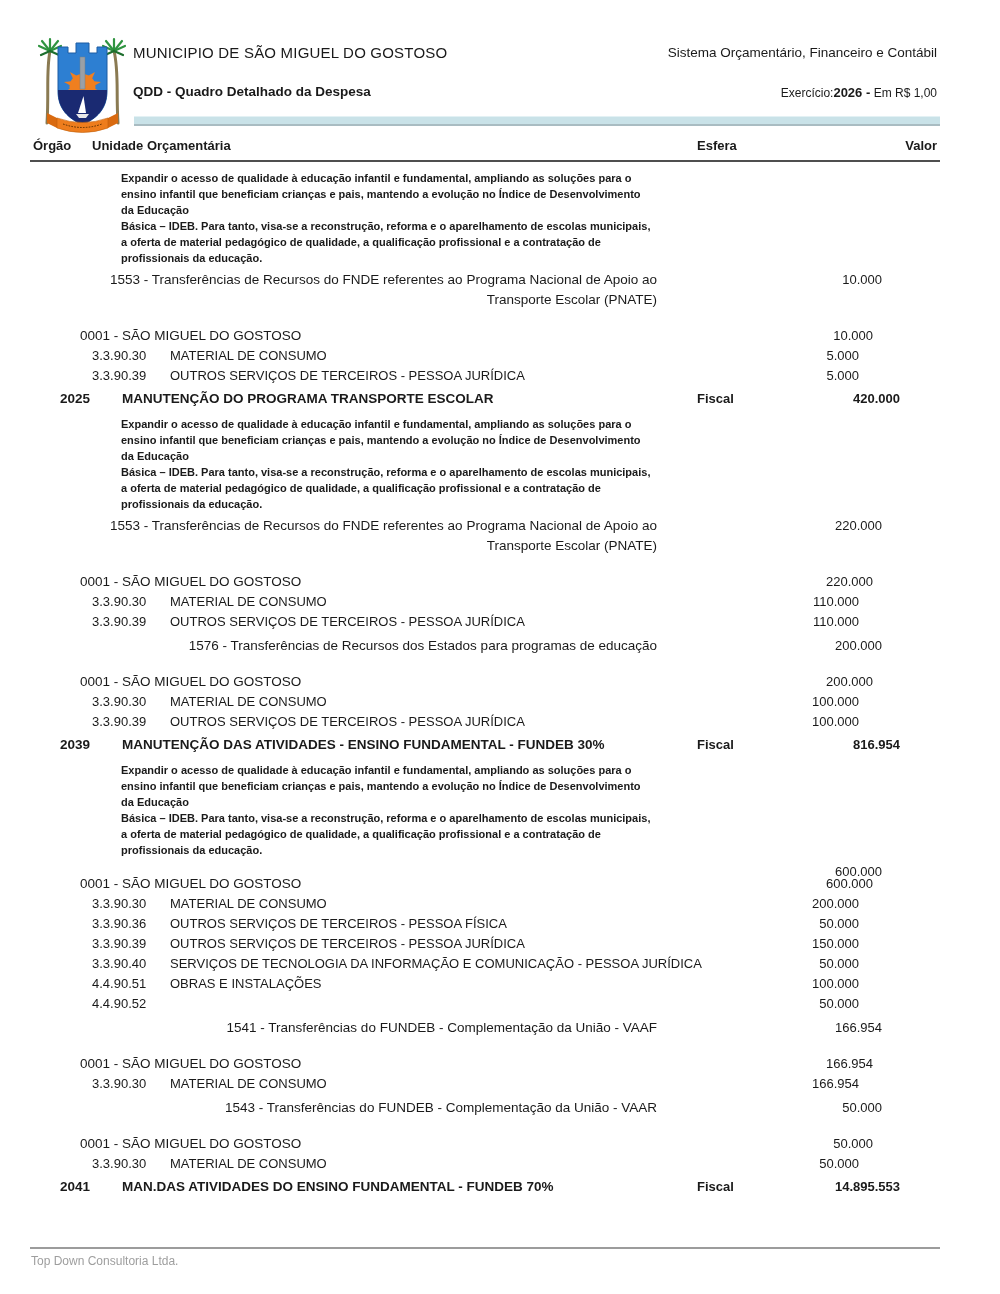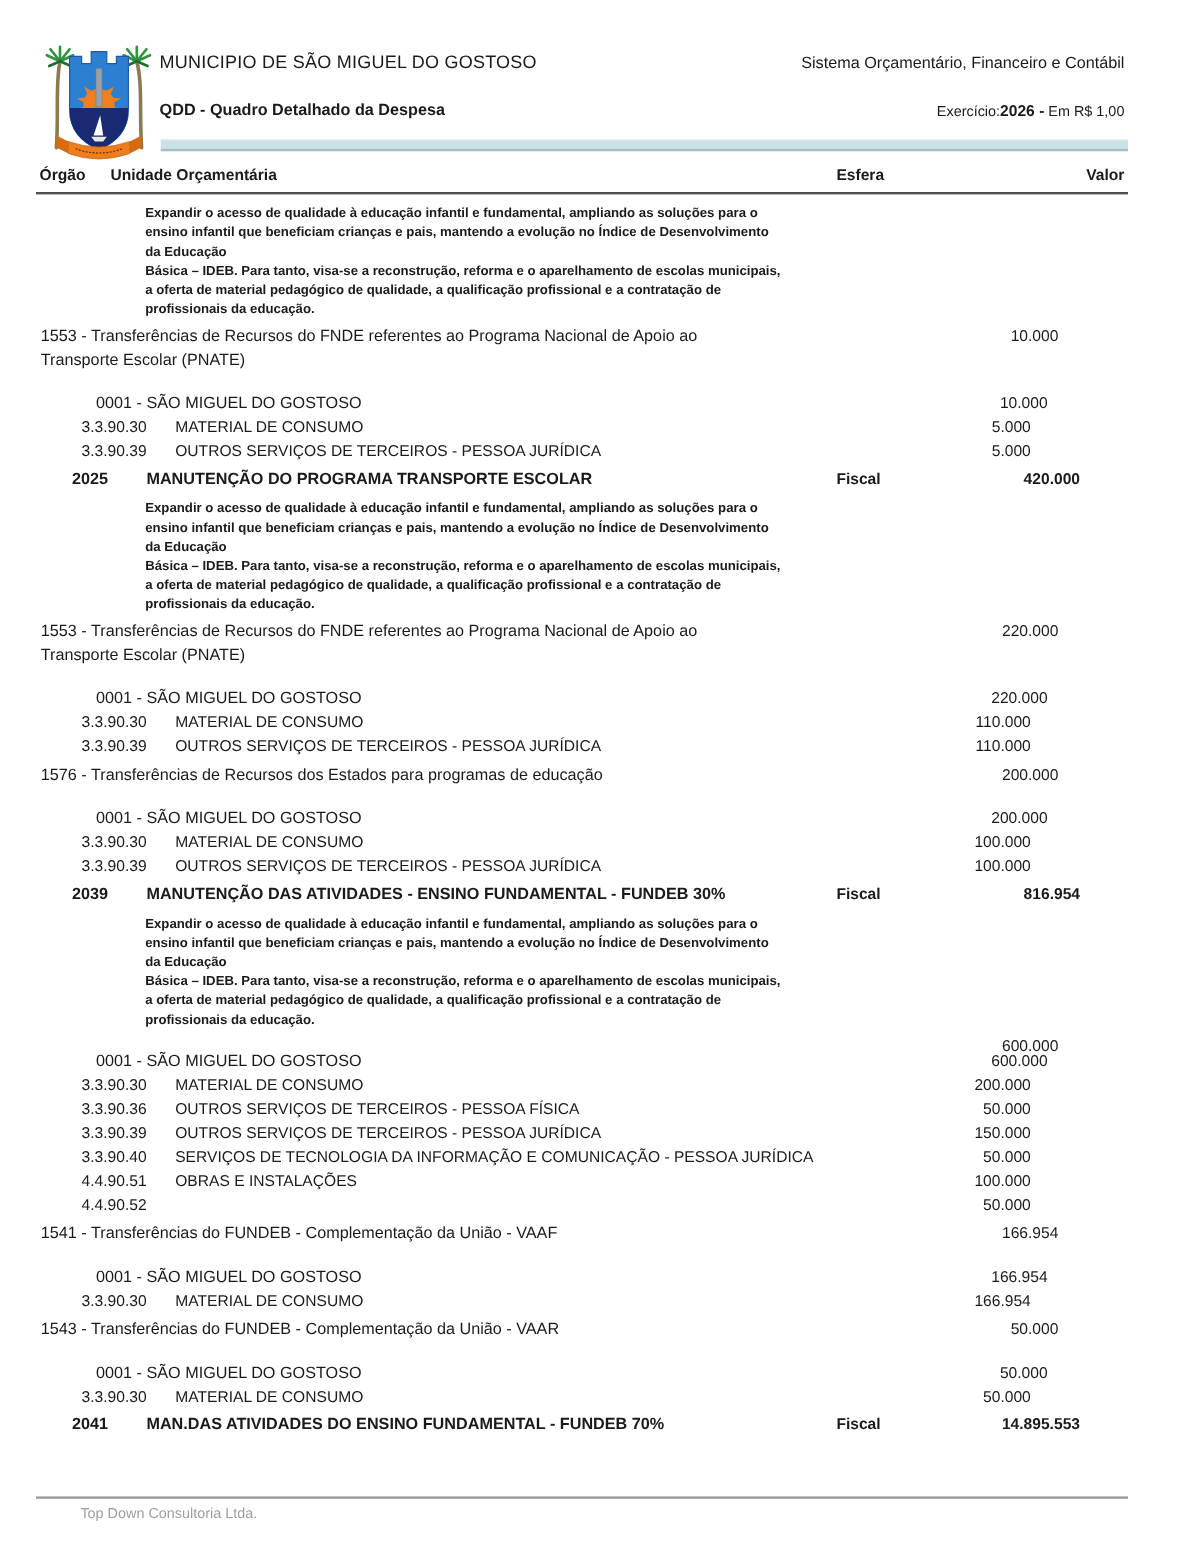--- a/index.html
+++ b/index.html
@@ -27,39 +27,39 @@
   .ch-unidade{position:absolute;left:92px;}
   .ch-esfera{position:absolute;left:697px;}
   .ch-valor{position:absolute;right:63px;}
 
   
   .content{position:absolute;left:0;top:164px;width:1000px;}
   .row{position:relative;width:1000px;}
   .description{margin:6px 0 2px;}
   .desc-line{padding-left:121px;font-size:11px;font-weight:bold;line-height:16px;white-space:nowrap;}
   .program{margin-top:4px;font-size:13.5px;line-height:20px;}
-  .program .ptext{margin-left:34px;max-width:600px;}
+  .program .ptext{margin-left:57px;max-width:600px;text-align:right;}
   .unit{margin-top:1px;font-size:13.5px;line-height:20px;}
   .unit .utext{margin-left:80px;max-width:600px;margin-top:16px;}
   .element{font-size:13px;line-height:20px;display:flex;}
-  .element .ecode{margin-left:68px;width:78px;flex:none;}
+  .element .ecode{margin-left:92px;width:78px;flex:none;}
   .element .ename{max-width:540px;}
   .action{margin-top:2px;font-size:13.5px;line-height:22px;font-weight:bold;}
   .action .acode{position:absolute;left:60px;top:0;}
   .action .atitle{margin-left:122px;max-width:575px;}
   .esfera{position:absolute;left:697px;top:0;font-size:13px;font-weight:bold;}
   .value{position:absolute;top:0;font-size:13px;line-height:inherit;}
   .v-action{right:100px;font-weight:bold;}
   .v-program{right:118px;font-weight:normal;}
   .v-unit{right:127px;font-weight:normal;}
   .v-element{right:141px;font-weight:normal;}
 
   
   .footer-line{position:absolute;left:30px;width:910px;top:1247px;height:2px;background:#9c9c9c;}
-  .footer-text{position:absolute;left:31px;top:1254px;font-size:12px;color:#9e9e9e;margin-left:36px;}
+  .footer-text{position:absolute;left:31px;top:1254px;font-size:12px;color:#9e9e9e;}
 </style>
 </head>
 <body>
 
 <div class="page">
 
   <div class="logo">
     <svg viewBox="0 0 95 100" width="95" height="102" aria-hidden="true">
 
       <g stroke="#2f9440" stroke-width="2.2" stroke-linecap="round" fill="none">

